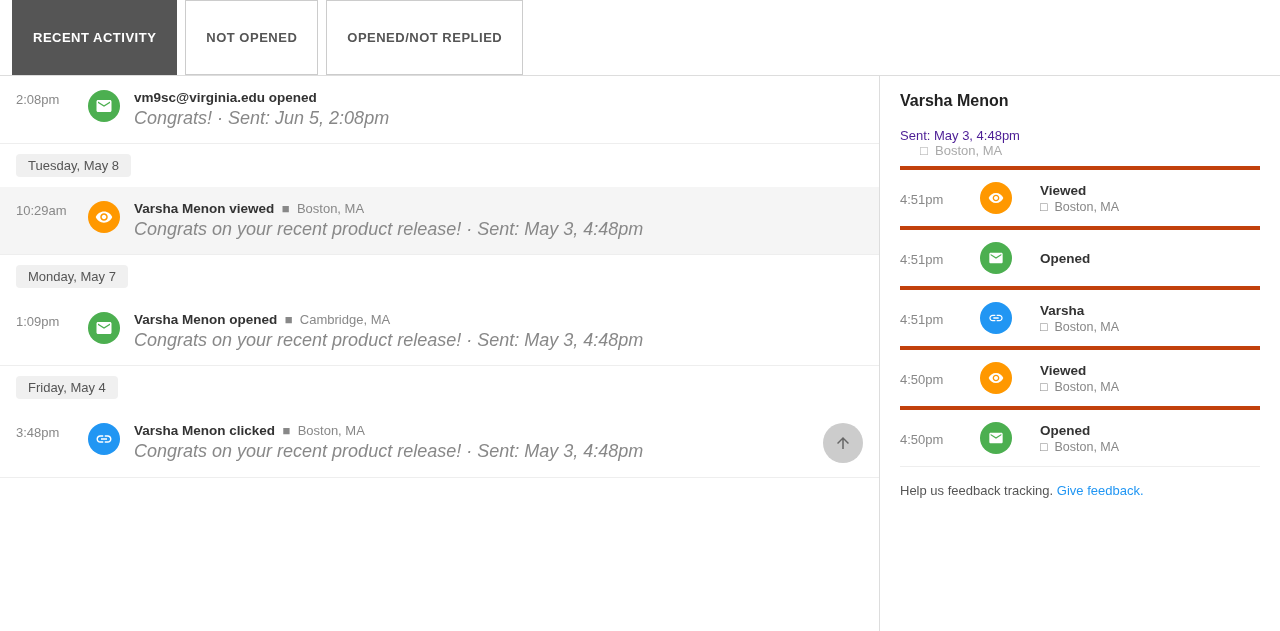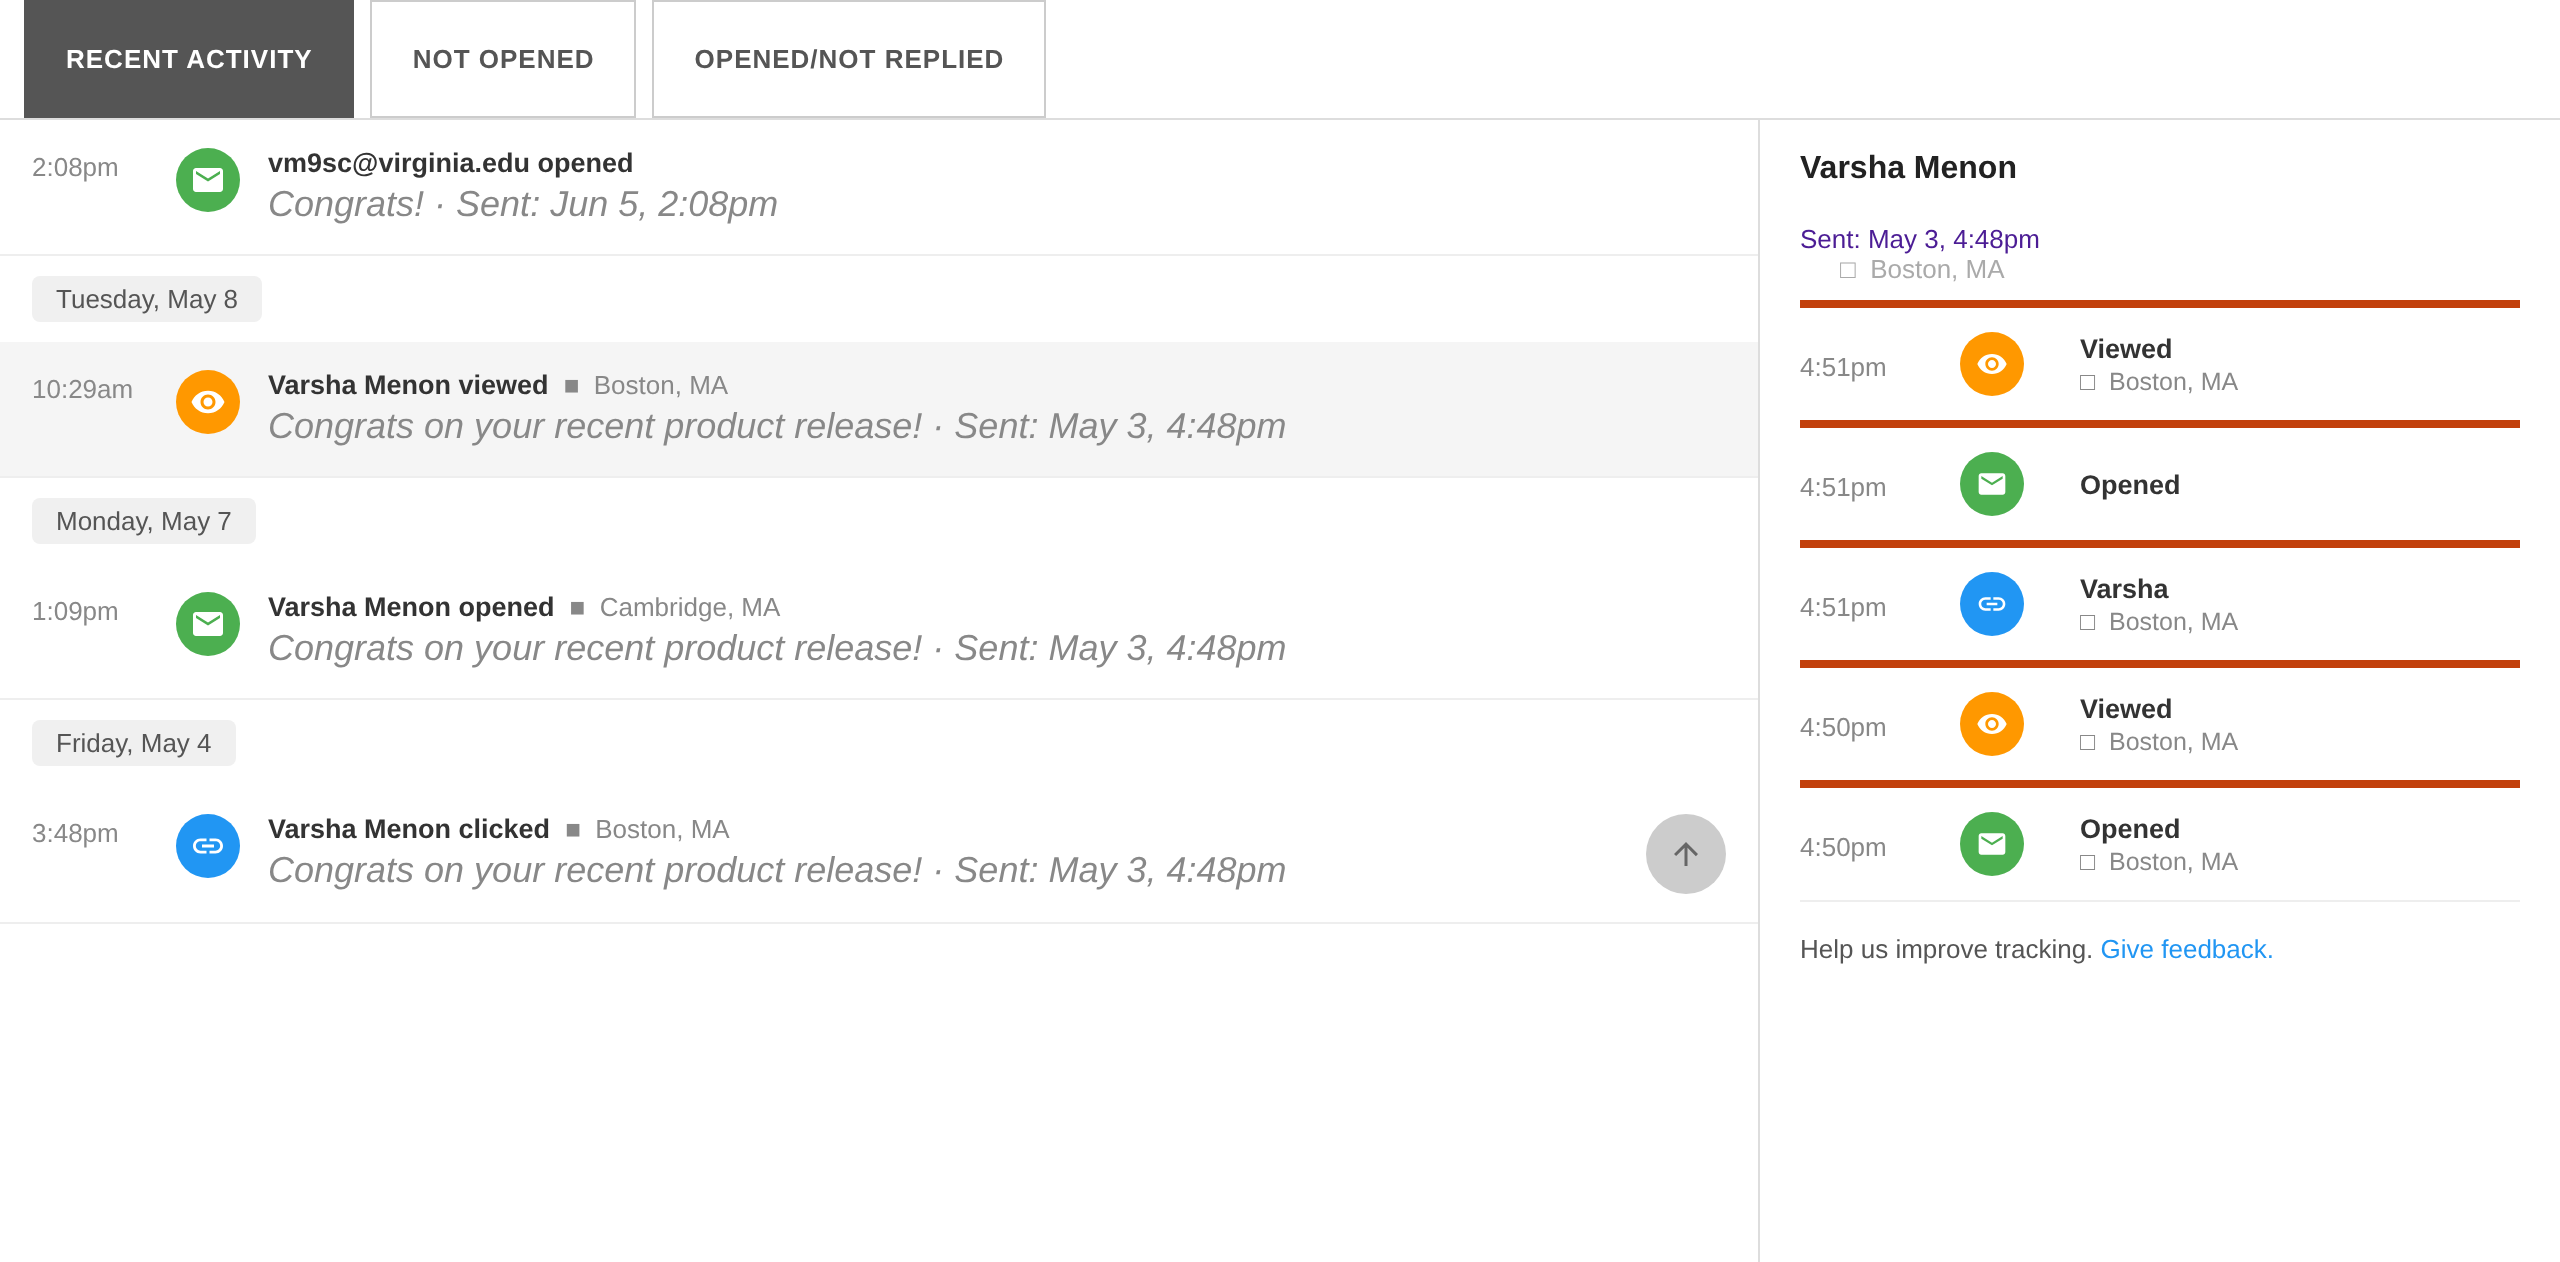--- a/index.html
+++ b/index.html
@@ -9,21 +9,21 @@
       background: #fff;
       color: #333;
     }
 
     
     .tab-bar {
       display: flex;
       align-items: center;
       border-bottom: 1px solid #ddd;
       padding: 0 0 0 0;
-      height: 60px;
+      height: 76px;
       gap: 0;
     }
     .tab {
       height: 100%;
       display: flex;
       align-items: center;
       padding: 0 20px;
       cursor: pointer;
       font-size: 13px;
       font-weight: 600;
@@ -385,19 +385,19 @@
           <path d="M20 4H4c-1.1 0-2 .9-2 2v12c0 1.1.9 2 2 2h16c1.1 0 2-.9 2-2V6c0-1.1-.9-2-2-2zm0 4l-8 5-8-5V6l8 5 8-5v2z"></path>
         </svg>
       </div>
       <div class="detail-content">
         <div class="detail-action">Opened</div>
         <div class="detail-location">□ &nbsp;Boston, MA</div>
       </div>
     </div>
 
     <div class="feedback-bar">
-      <span>Help us improve tracking. </span>
+      <span>Help us feedback tracking. </span>
       <a class="feedback-link">Give feedback.</a>
     </div>
 
   </div>
 
 </div>
 
 </body></html>

